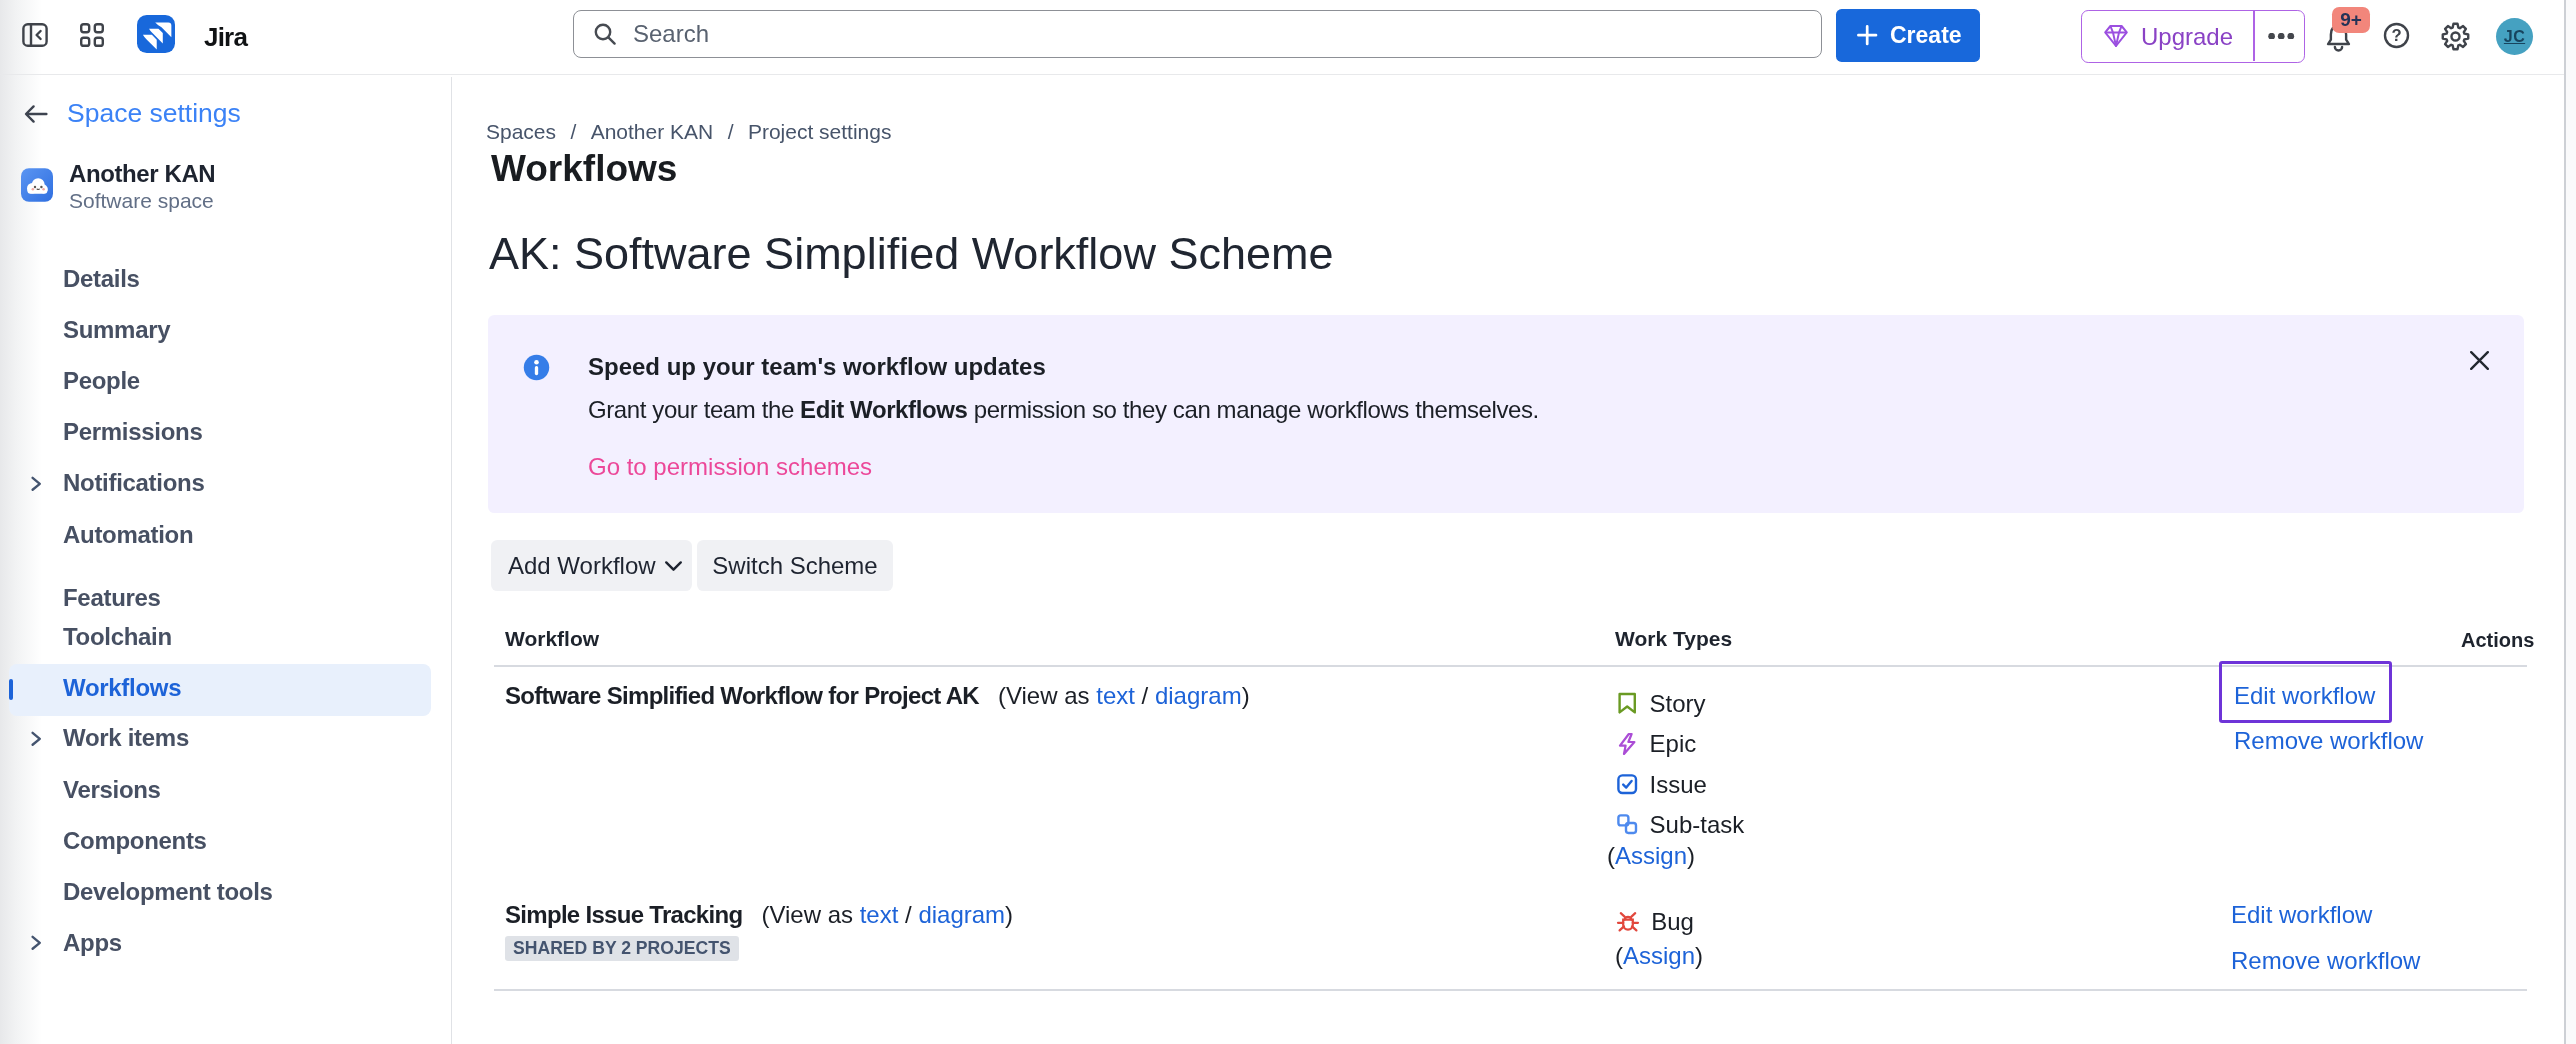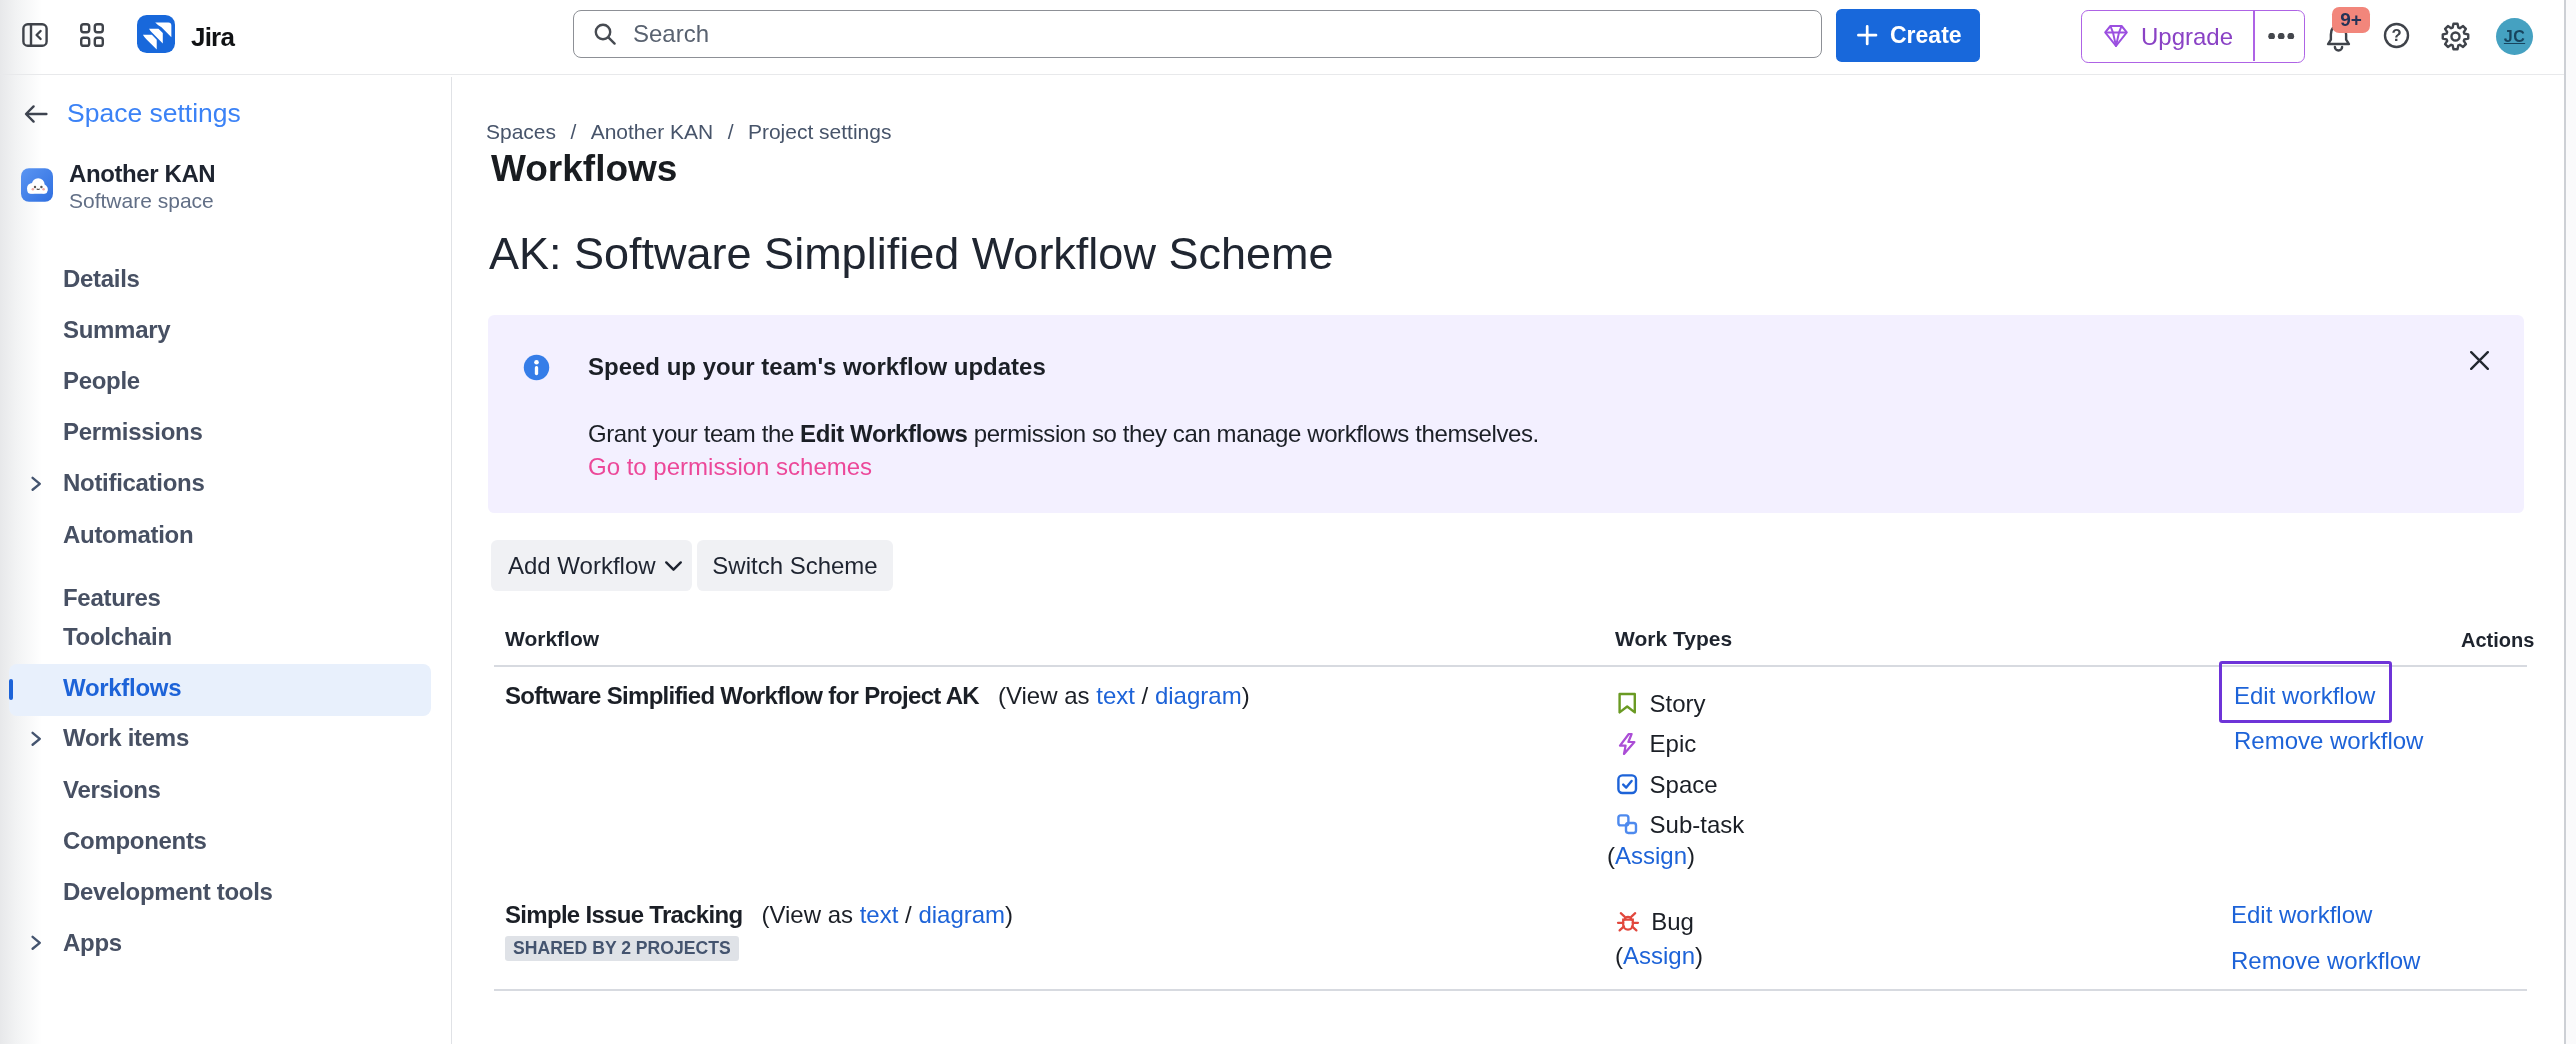--- a/index.html
+++ b/index.html
@@ -46,21 +46,21 @@
 </svg>
 
 <svg class="abs" style="left:137px;top:15.2px" width="38" height="38" viewBox="0 0 47 47">
   <rect x="0" y="0" width="47" height="47" rx="12" fill="#1868db"></rect>
   <g fill="#ffffff">
     <path d="M22.5 9.3 H38.8 Q42.5 9.3 42.5 13 V27.5 L30.3 15.3 Q25.6 12.6 22.5 9.3 Z"></path>
     <path d="M14.9 16.9 H26.5 L31.9 22.3 V35.1 L19.7 22.9 Q16.6 20.2 14.9 16.9 Z"></path>
     <path d="M7.3 24.5 H18.4 L24.4 30.5 V42.7 L12.2 30.5 Q9 27.8 7.3 24.5 Z"></path>
   </g>
 </svg>
-<div class="abs" style="left:191px;top:21px;height:32px;line-height:32px;font-size:26px;font-weight:700;letter-spacing:-0.8px;color:#101214;">Jira</div>
+<div class="abs" style="left:204px;top:21px;height:32px;line-height:32px;font-size:26px;font-weight:700;letter-spacing:-0.8px;color:#101214;">Jira</div>
 
 <div class="abs" style="left:573px;top:9.6px;width:1249px;height:48px;border:1.6px solid #8d9096;border-radius:8px;background:#fff;"></div>
 <svg class="abs" style="left:593px;top:21.6px" width="24" height="24" viewBox="0 0 30 30">
   <circle cx="12.5" cy="12.5" r="9" fill="none" stroke="#474b52" stroke-width="3"></circle>
   <line x1="19.5" y1="19.5" x2="27" y2="27" stroke="#474b52" stroke-width="3" stroke-linecap="round"></line>
 </svg>
 <div class="abs" style="left:633px;top:21.6px;height:24px;line-height:24px;font-size:24px;color:#596270;">Search</div>
 
 <div class="abs" style="left:1836px;top:8.8px;width:144px;height:53px;border-radius:5.6px;background:#1868db;"></div>
 <svg class="abs" style="left:1856px;top:24px" width="22.4" height="22.4" viewBox="0 0 28 28">
@@ -167,21 +167,21 @@
 <div class="abs" style="left:491px;top:146px;height:45px;line-height:45px;font-size:37px;font-weight:700;color:#191c20;">Workflows</div>
 <div class="abs" style="left:489px;top:228px;height:51px;line-height:51px;font-size:45px;font-weight:400;color:#202631;">AK: Software Simplified Workflow Scheme</div>
 
 <div class="abs" style="left:488px;top:315px;width:2036px;height:198px;border-radius:6.4px;background:#f3f0ff;"></div>
 <svg class="abs" style="left:523px;top:354px" width="27" height="27" viewBox="0 0 34 34">
   <circle cx="17" cy="17" r="16" fill="#357de8"></circle>
   <circle cx="17" cy="10.4" r="2.9" fill="#fff"></circle>
   <rect x="14.9" y="15.2" width="4.2" height="11.6" rx="2.1" fill="#fff"></rect>
 </svg>
 <div class="abs" style="left:588px;top:355px;height:24px;line-height:24px;font-size:24px;font-weight:700;color:#1b1f26;">Speed up your team's workflow updates</div>
-<div class="abs" style="left:588px;top:422px;height:24px;line-height:24px;font-size:24px;letter-spacing:-0.4px;color:#1b1f26;">Grant your team the <b>Edit Workflows</b> permission so they can manage workflows themselves.</div>
+<div class="abs" style="left:588px;top:398px;height:24px;line-height:24px;font-size:24px;letter-spacing:-0.4px;color:#1b1f26;">Grant your team the <b>Edit Workflows</b> permission so they can manage workflows themselves.</div>
 <div class="abs" style="left:588px;top:455px;height:24px;line-height:24px;font-size:24px;color:#ec4899;">Go to permission schemes</div>
 <svg class="abs" style="left:2470px;top:351px" width="19" height="19" viewBox="0 0 24 24">
   <path d="M1.5 1.5 L22.5 22.5 M22.5 1.5 L1.5 22.5" stroke="#22272f" stroke-width="3" stroke-linecap="round"></path>
 </svg>
 
 <div class="abs" style="left:491px;top:540px;width:201px;height:51px;border-radius:6.4px;background:#f0f1f4;"></div>
 <div class="abs" style="left:508px;top:540px;height:51px;line-height:51px;font-size:24px;color:#1e2430;">Add Workflow</div>
 <svg class="abs" style="left:663px;top:560px" width="21" height="13" viewBox="0 0 26 16">
       <polyline points="4,3 13,12 22,3" fill="none" stroke="#1e2430" stroke-width="3" stroke-linecap="round" stroke-linejoin="round"></polyline>
     </svg>
@@ -204,21 +204,21 @@
       <svg width="22.4" height="24" viewBox="0 0 28 30">
         <path d="M16 2.5 L5 17 H12 L10 27.5 L23 12.5 H15.5 L19.5 2.5 Z" fill="none" stroke="#ab4dd6" stroke-width="2.8" stroke-linejoin="round"></path>
       </svg>
       <span>Epic</span>
     </div>
 <div class="wt" style="top:771px;">
       <svg width="22.4" height="22.4" viewBox="0 0 28 28">
         <rect x="3" y="3" width="22" height="22" rx="5" fill="none" stroke="#1d63d8" stroke-width="3"></rect>
         <polyline points="9,14.5 12.8,18.2 19.5,10" fill="none" stroke="#1d63d8" stroke-width="3" stroke-linecap="round" stroke-linejoin="round"></polyline>
       </svg>
-      <span>Space</span>
+      <span>Issue</span>
     </div>
 <div class="wt" style="top:811px;">
       <svg width="22.4" height="22.4" viewBox="0 0 28 28">
         <g fill="none" stroke="#4e8aee" stroke-width="3">
           <rect x="3" y="3" width="12.5" height="12.5" rx="3"></rect>
           <rect x="12.5" y="12.5" width="12.5" height="12.5" rx="3"></rect>
         </g>
       </svg>
       <span>Sub-task</span>
     </div>

